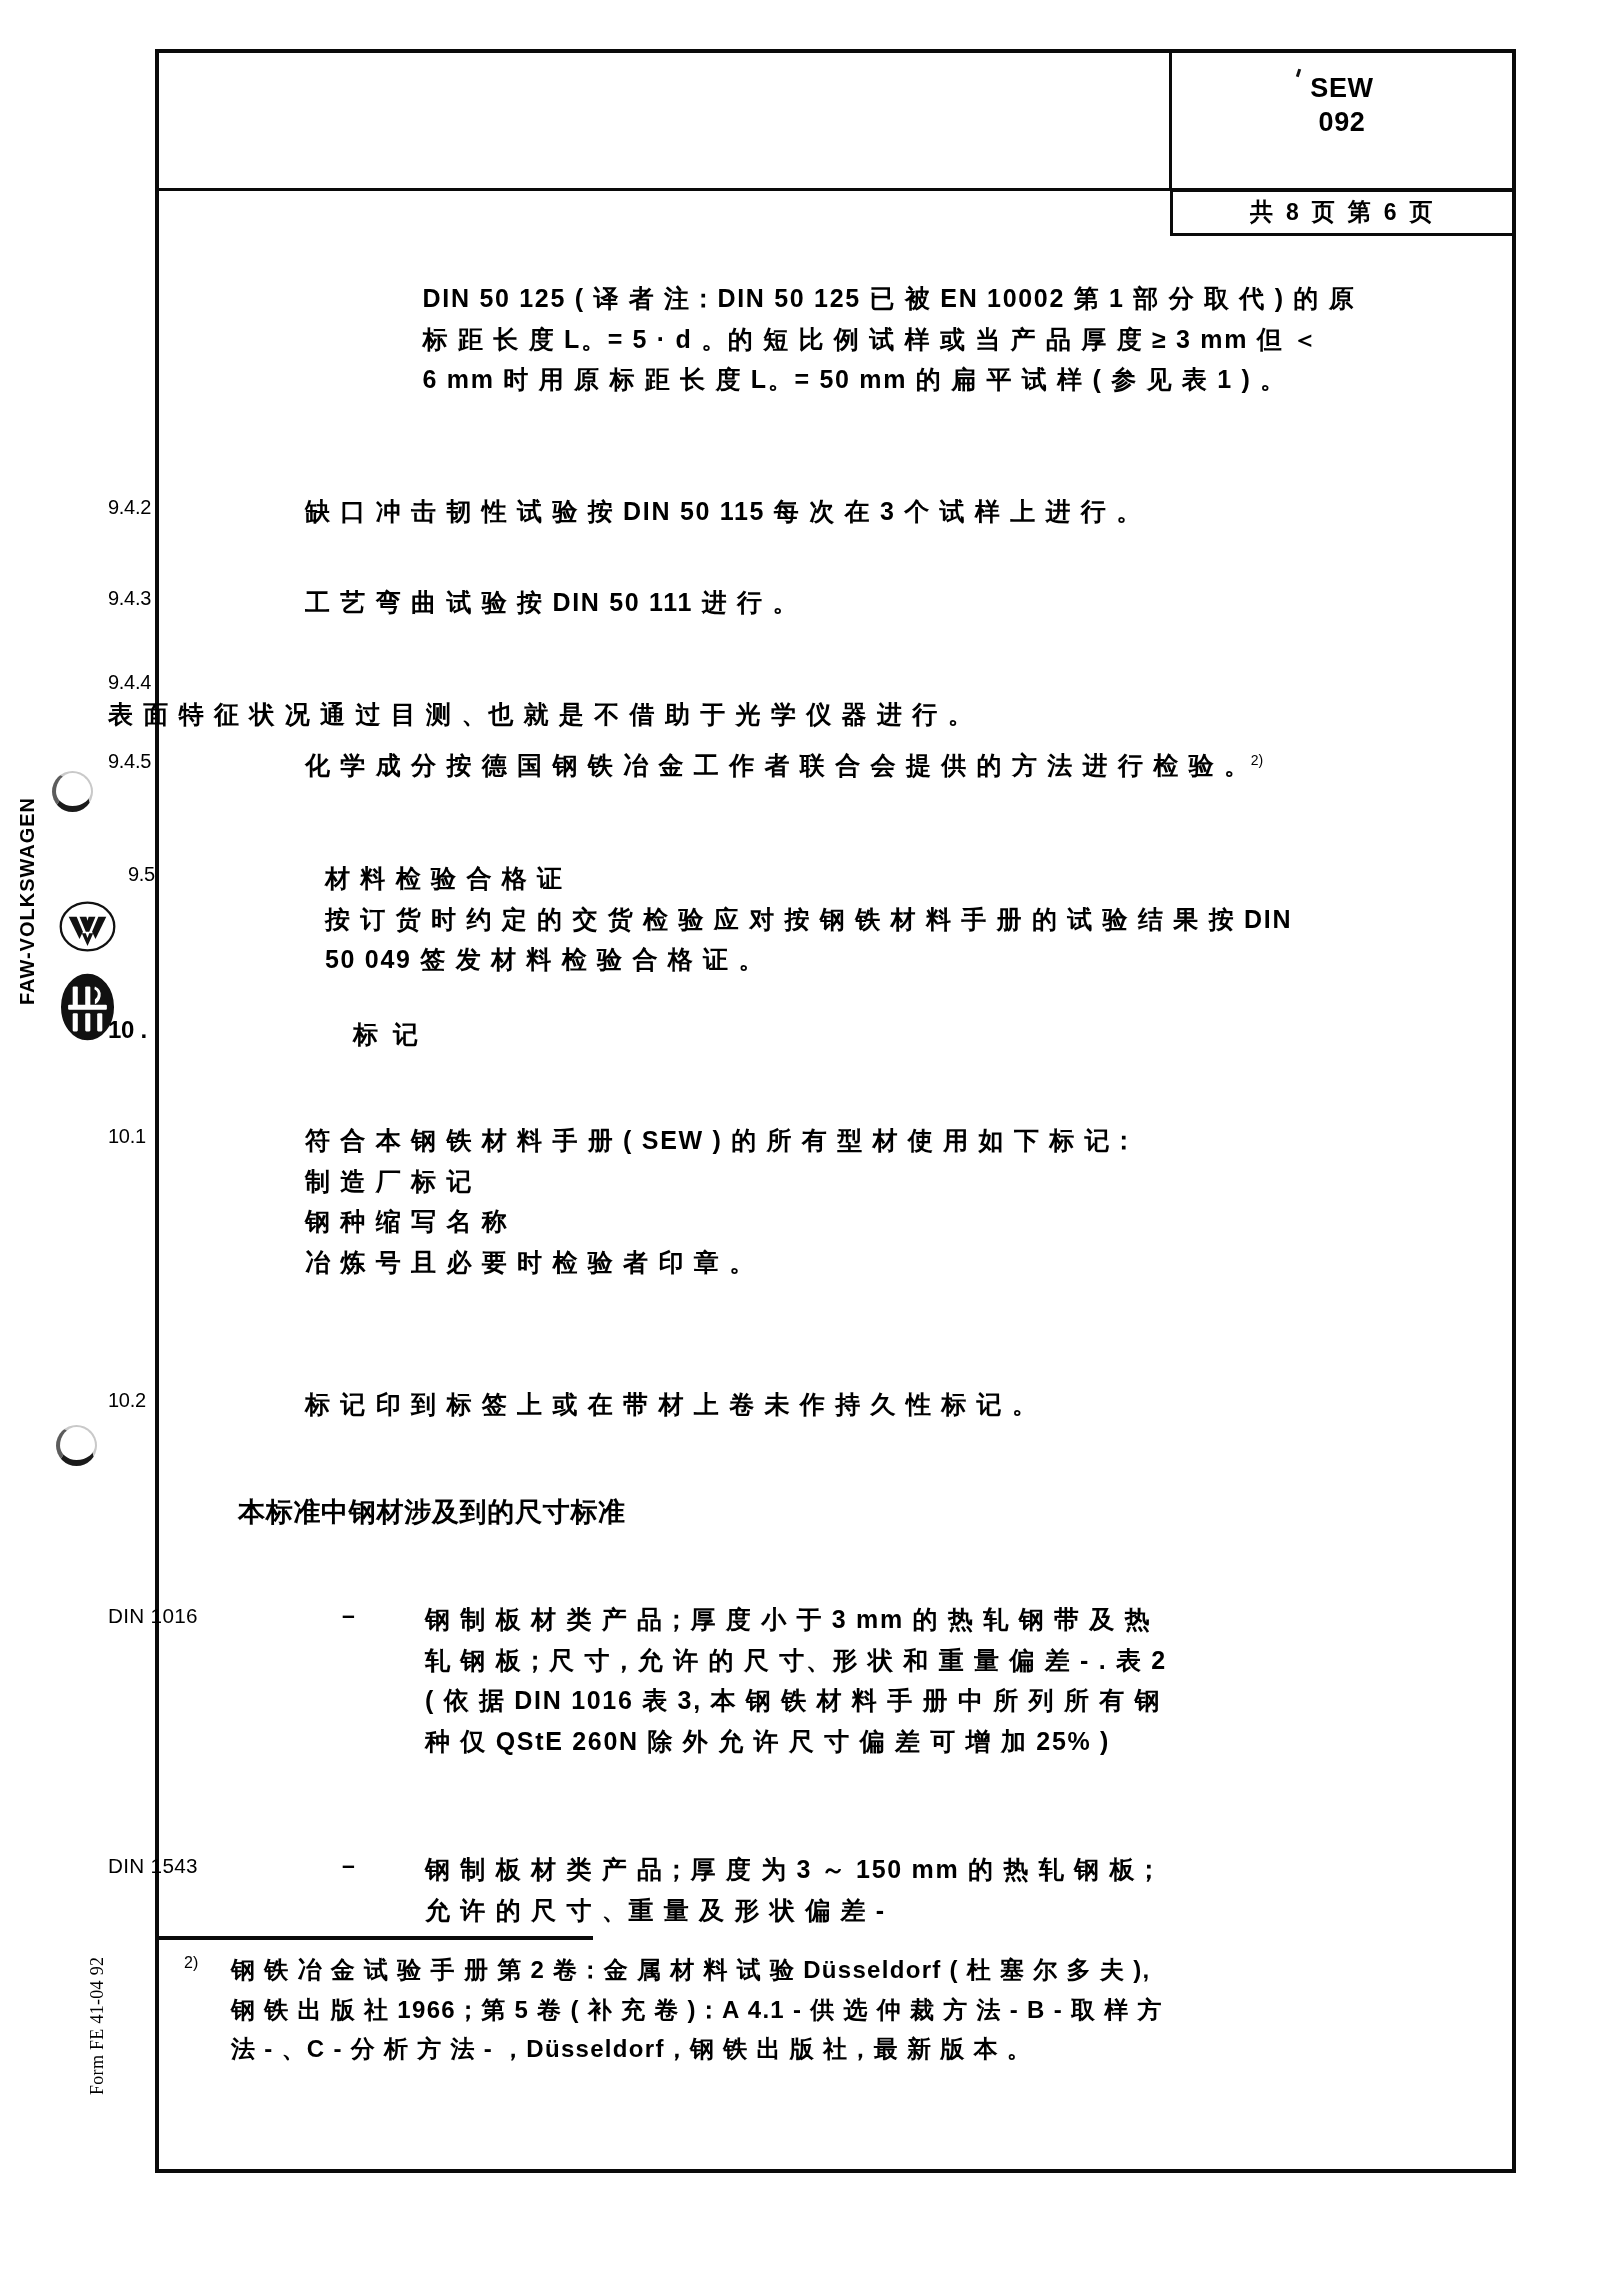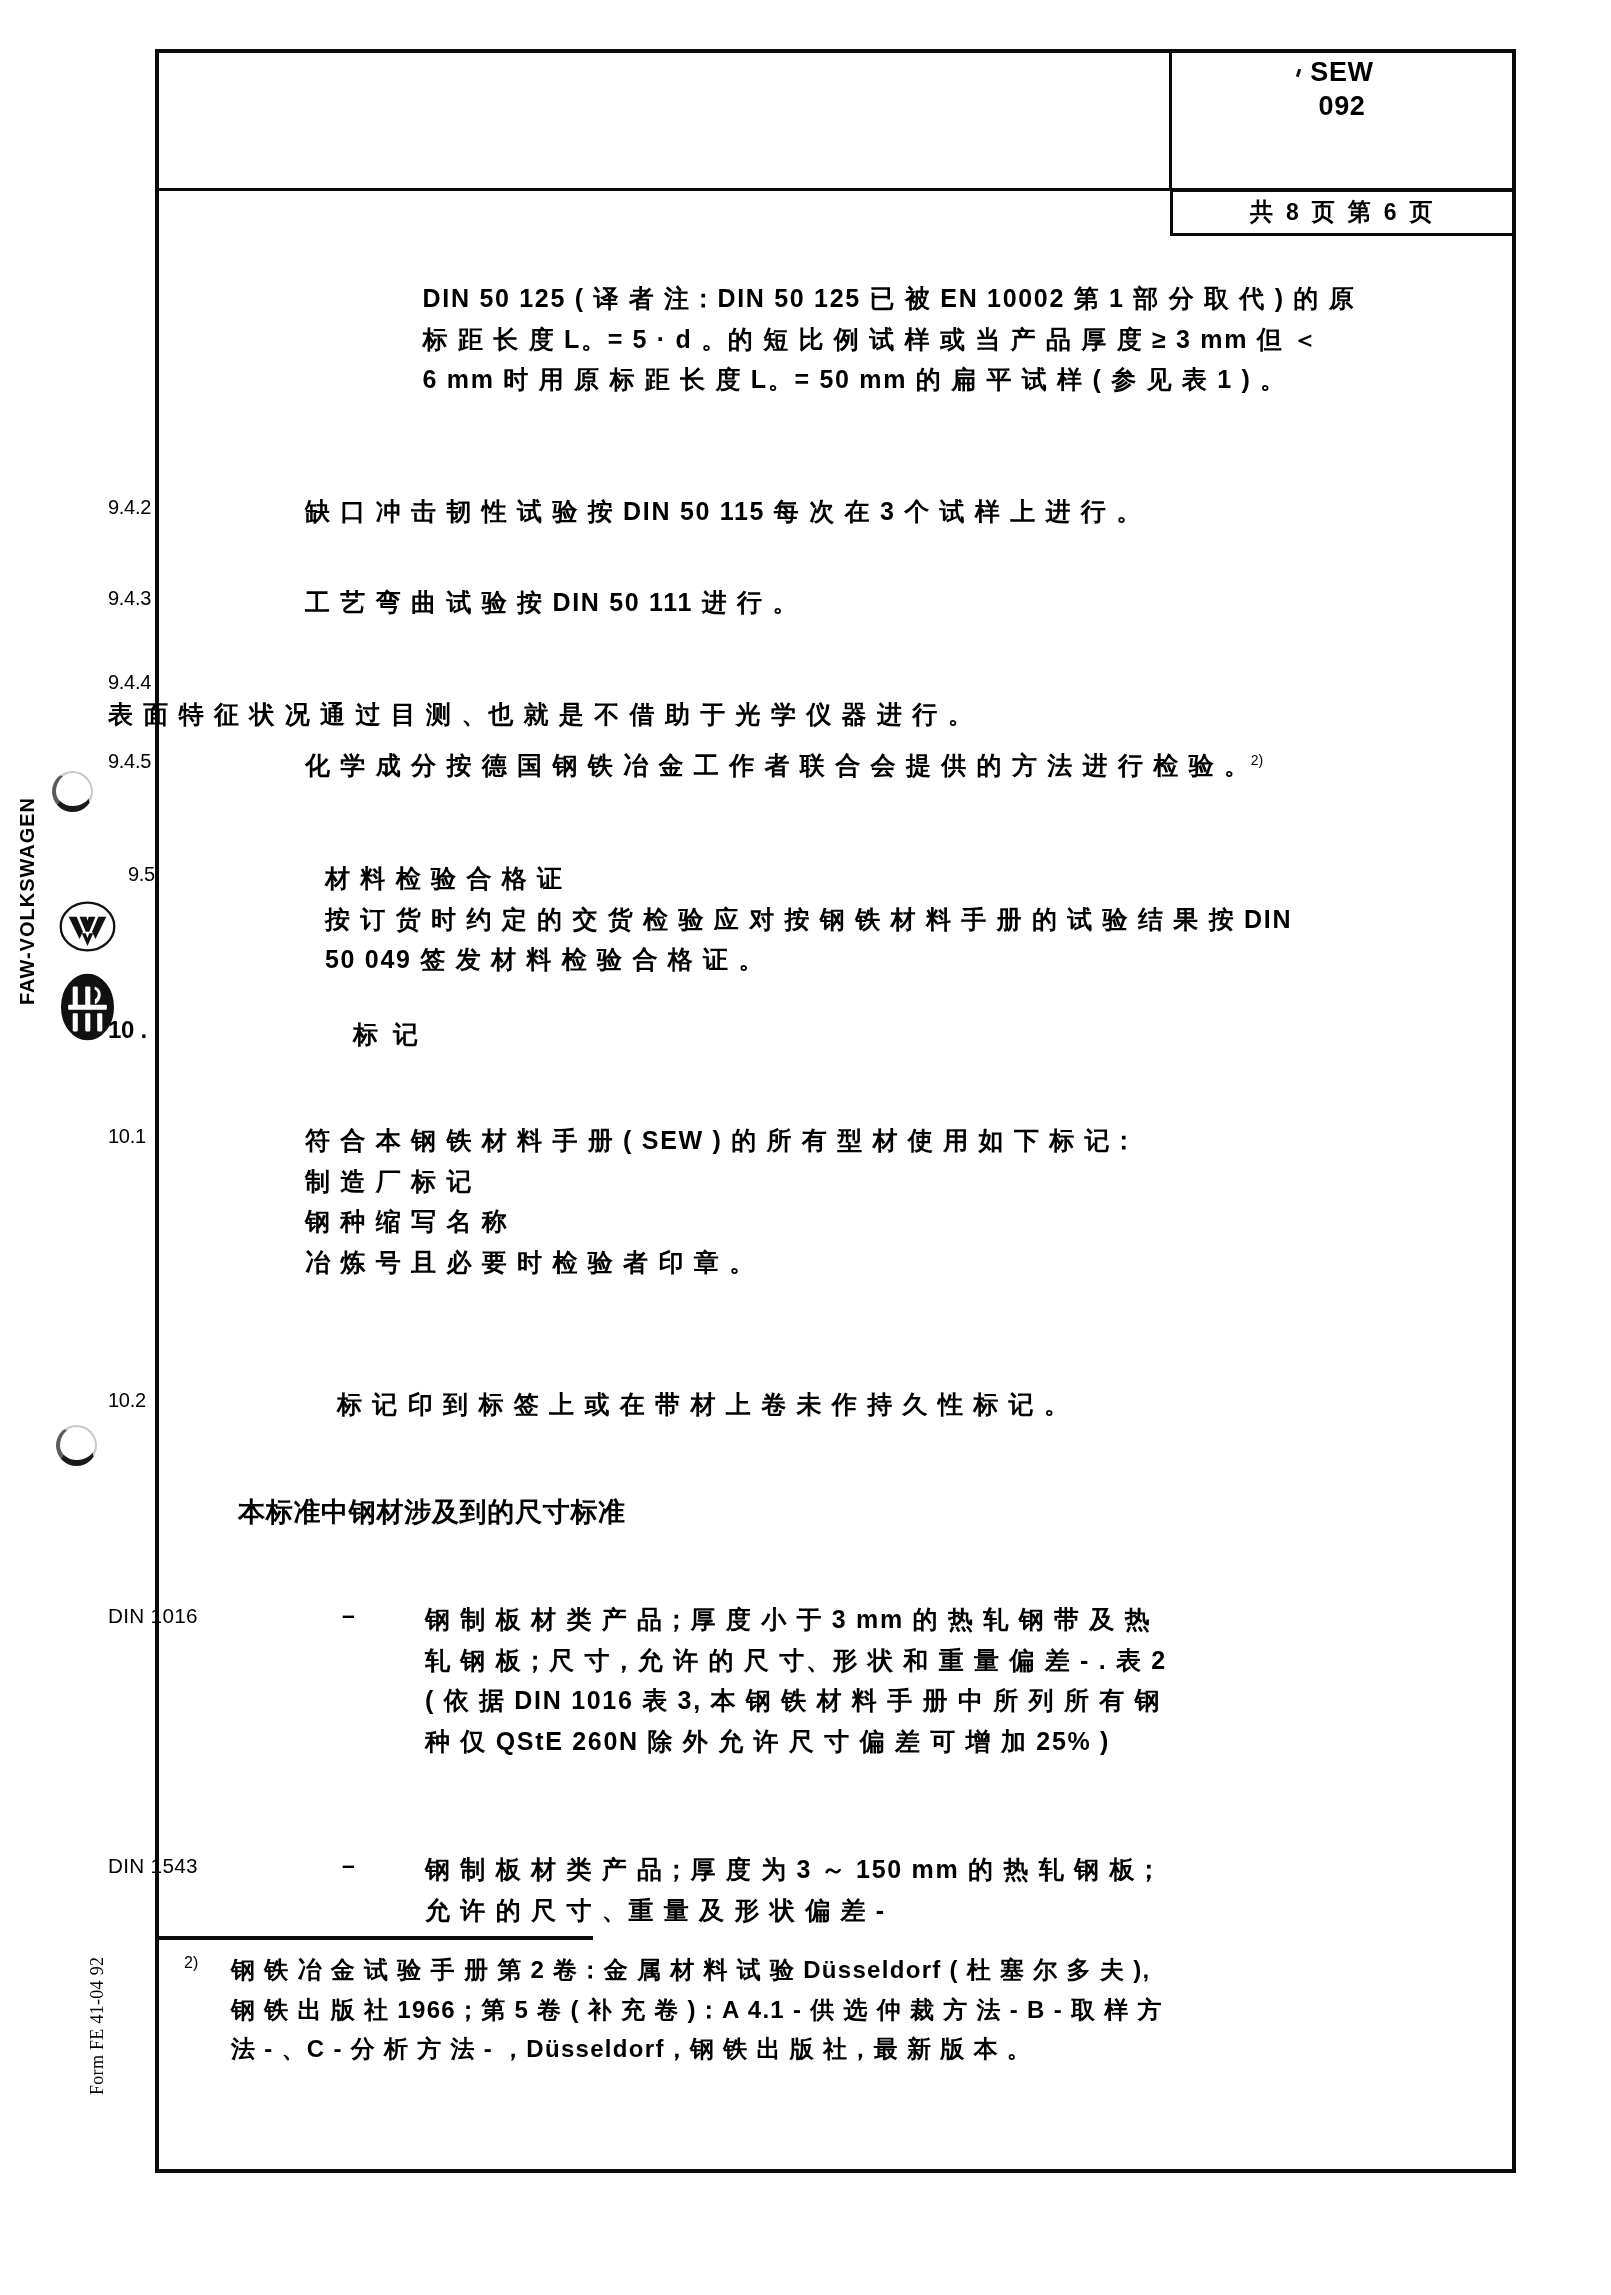--- a/index.html
+++ b/index.html
@@ -52,21 +52,21 @@
     top: 49px;
     width: 3.3px;
     height: 142px;
     background: #0a0a0a;
   }
 
   
   .sew-block {
     position: absolute;
     left: 1172px;
-    top: 56px;
+    top: 72px;
     width: 340px;
     text-align: center;
     font-weight: bold;
     font-size: 27px;
     line-height: 1.25;
     letter-spacing: 0.7px;
   }
   .sew-tick {
     position: absolute;
     left: 1297px;
@@ -371,21 +371,21 @@
     <div class="para" style="left:-47px; top:929px; width:1268px;">
       <div class="num" style="width:197px;">10.1</div>
       <div class="txt">
         <div class="nowrapline">符 合 本 钢 铁 材 料 手 册 ( SEW ) 的 所 有 型 材 使 用 如 下 标 记：</div>
         <div class="nowrapline">制 造 厂 标 记</div>
         <div class="nowrapline">钢 种 缩 写 名 称</div>
         <div class="nowrapline">冶 炼 号 且 必 要 时 检 验 者 印 章 。</div>
       </div>
     </div>
 
-    <div class="para" style="left:-47px; top:1193px; width:1268px;gap:32px;">
+    <div class="para" style="left:-47px; top:1193px; width:1268px;">
       <div class="num" style="width:197px;">10.2</div>
       <div class="txt">
         <div class="nowrapline">标 记 印 到 标 签 上 或 在 带 材 上 卷 未 作 持 久 性 标 记 。</div>
       </div>
     </div>
 
     <div class="heading-bold" style="left:83px; top:1303px;">本标准中钢材涉及到的尺寸标准</div>
 
     <div class="din-row" style="left:-47px; top:1408px; width:1321px;">
       <div class="din-label">DIN 1016</div>

